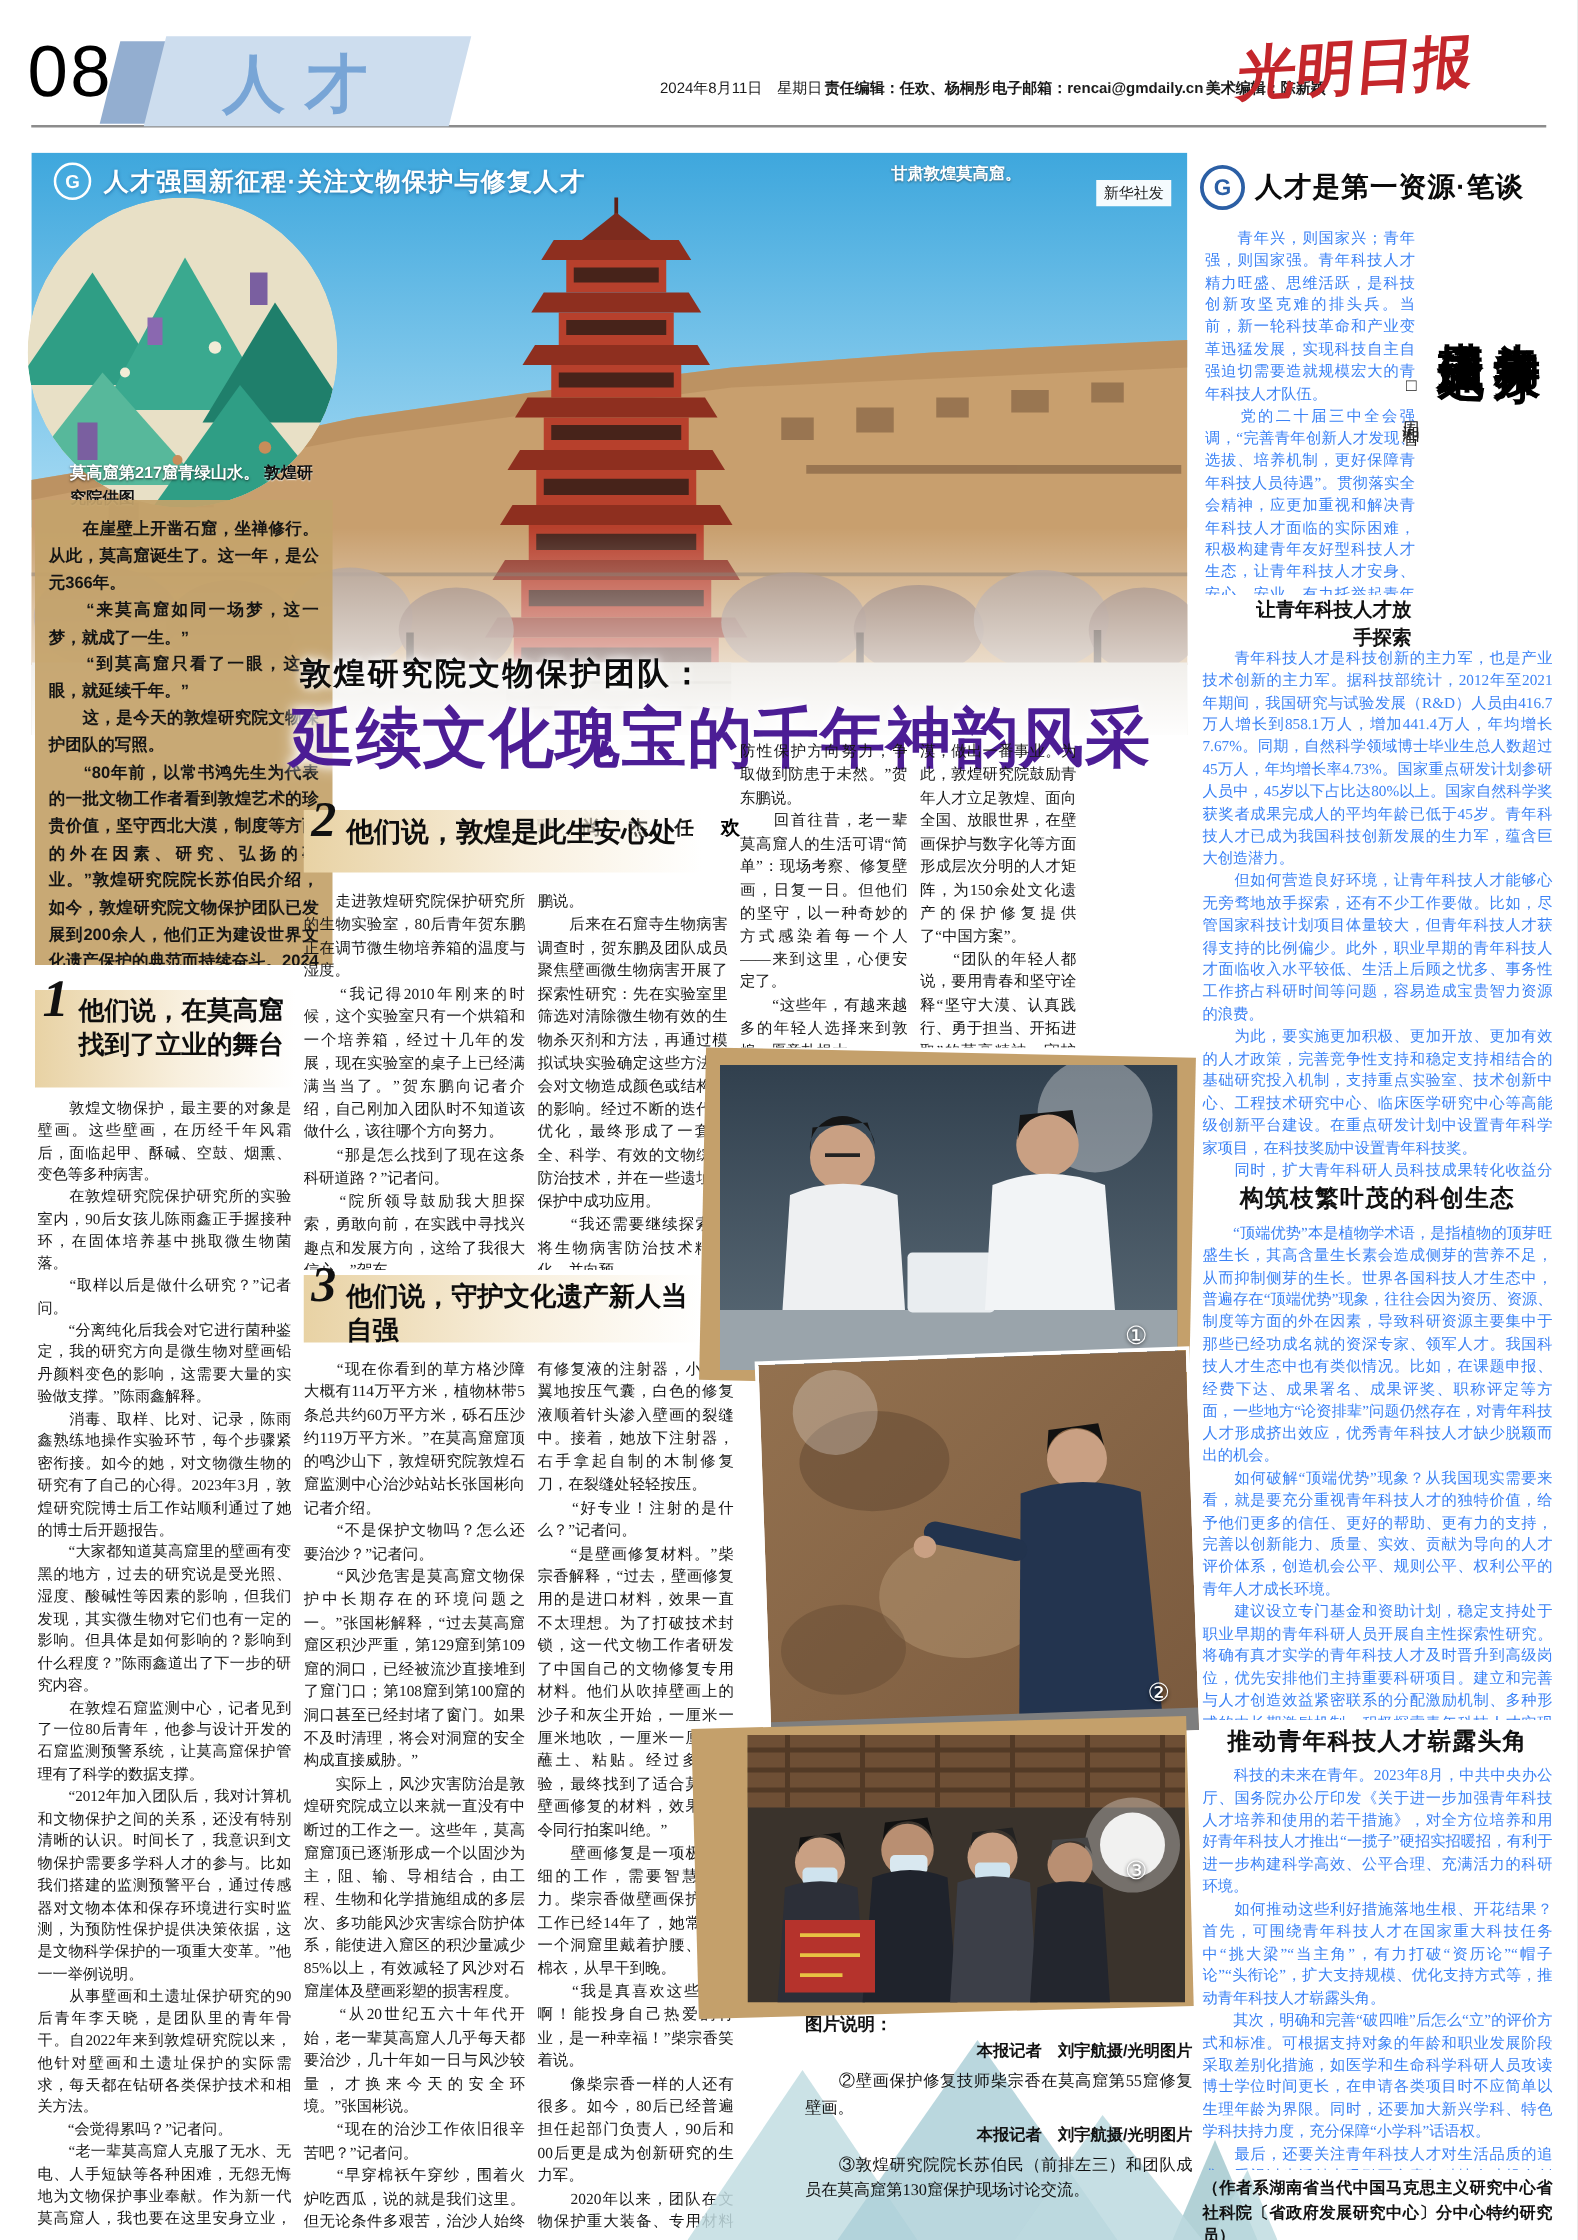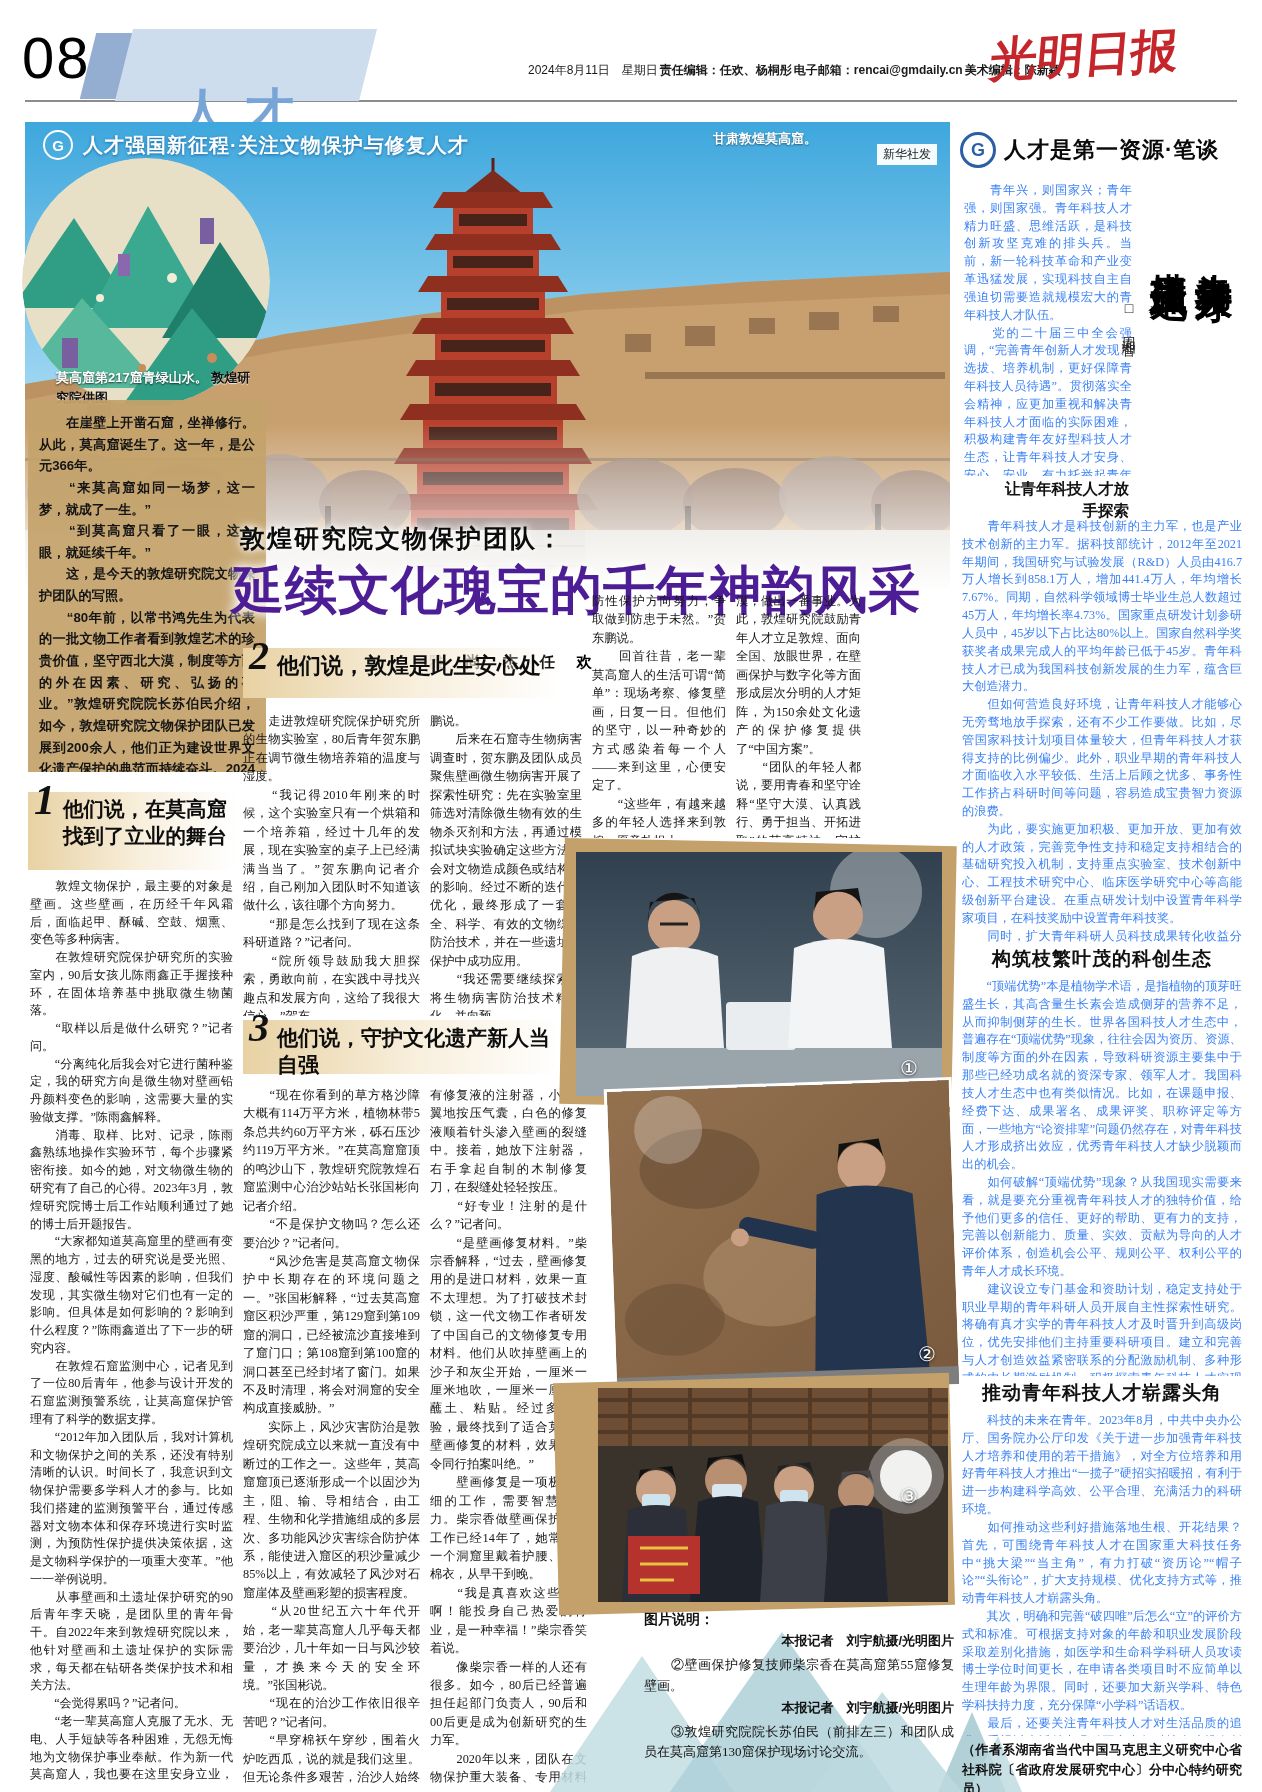--- a/index.html
+++ b/index.html
@@ -2,21 +2,21 @@
 <html><head>
 <meta charset="utf-8">
 <style>
   html,body{margin:0;padding:0;background:#dcdcdc;}
   #page{position:relative;width:1262px;height:1792px;background:#fff;
         font-family:"Liberation Sans",sans-serif;color:#111;overflow:hidden;}
   .abs{position:absolute;}
   
   .pagenum{font-size:58px;font-weight:400;color:#000;letter-spacing:2px;text-align:right;}
   .hdr-shape{position:absolute;transform:skewX(-14deg);}
-  .sec-name{font-size:50px;font-weight:700;color:#78a5d6;letter-spacing:16px;margin-top:45px;}
+  .sec-name{font-size:50px;font-weight:700;color:#78a5d6;letter-spacing:16px;}
   .hdr-info{font-size:12px;color:#1a1a1a;display:flex;gap:2px;white-space:nowrap;}
   .hdr-info b{font-weight:700;}
   .masthead{font-family:"Liberation Serif",serif;font-weight:700;font-size:47px;color:#c4262b;
             transform:rotate(-3deg) skewX(-8deg);line-height:1;}
   .hdr-rule{background:#8c8c8c;height:2px;}
   
   #photo-wrap{overflow:hidden;}
   .banner{display:flex;align-items:center;gap:10px;}
   .gicon{border-radius:50%;display:grid;place-items:center;font-weight:700;}
   .gicon.white{width:26px;height:26px;border:2.5px solid #fff;color:#fff;font-size:15px;}

